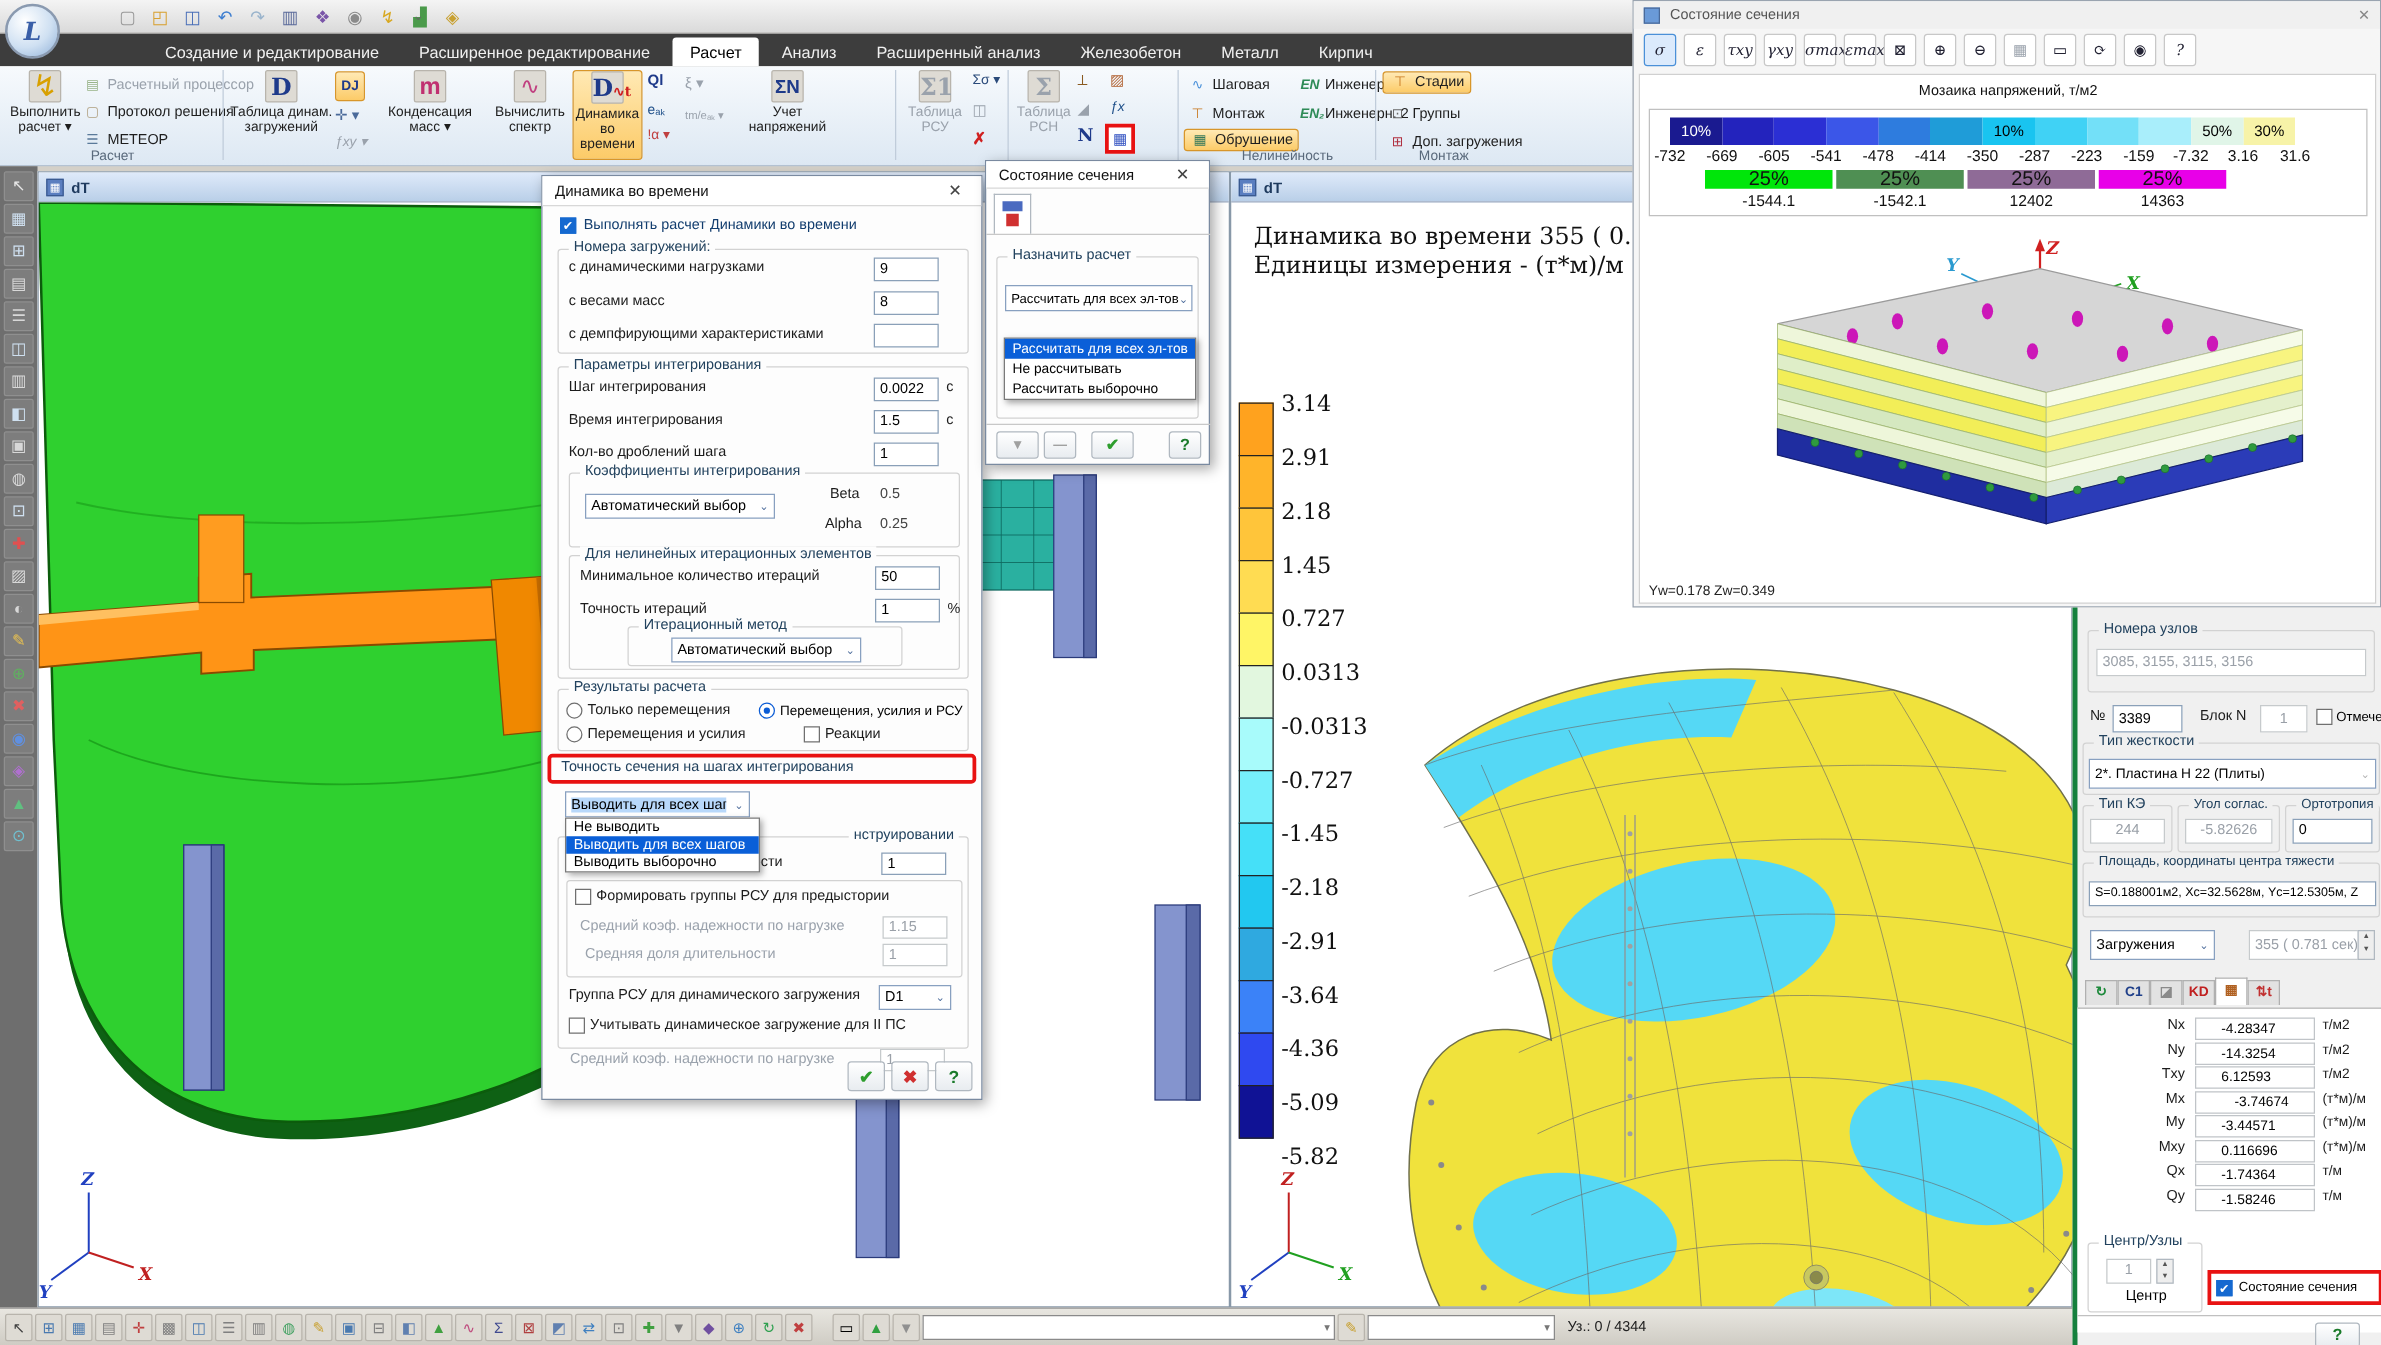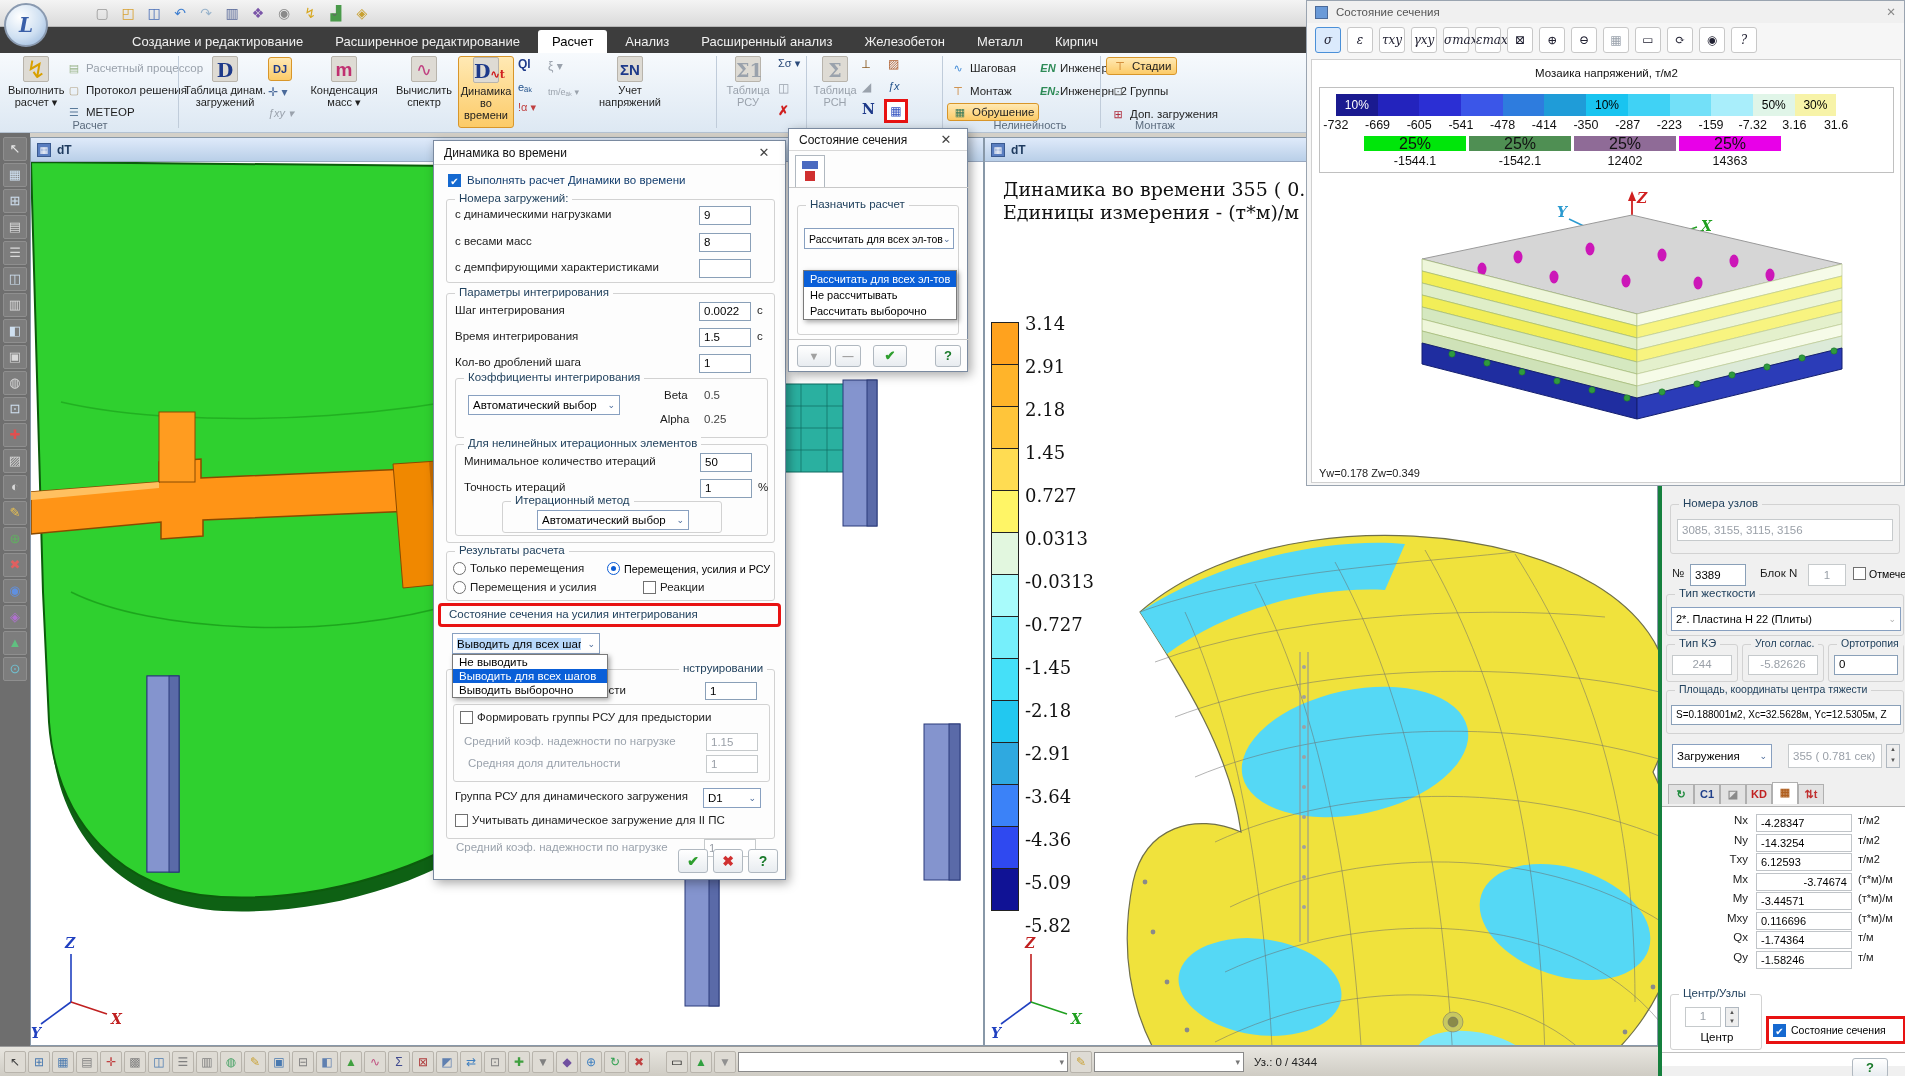--- a/index.html
+++ b/index.html
@@ -79,21 +79,21 @@
   .lrow2{position:absolute;left:44px;top:48px;display:flex;gap:3px;}
   .l2cell{width:102px;}
   .l2sw{height:15px;font-size:16px;text-align:center;line-height:15px;color:#111;}
   .l2lab{text-align:center;font-size:12.5px;margin-top:3px;color:#111;}
   
   .panel{left:1658px;top:486px;width:247px;height:590px;background:#f0f0f0;border-left:4px solid #15803d;z-index:20;font-size:11.5px;}
   .ptab{width:26px;height:20px;border:1px solid #b0b0b0;border-bottom:none;background:#e2e2e2;text-align:center;line-height:19px;font-size:11px;font-weight:bold;}
   .ptab.on{background:#fff;height:22px;margin-top:-2px;}
   .vrow{position:absolute;height:19px;}
   .vrow .k{position:absolute;right:161px;font-size:11.5px;color:#1c1c1c;}
-  .vrow .v{position:absolute;left:94px;width:96px;border:1px solid #c0c4c8;background:#fff;font-size:11px;padding:0 4px;line-height:16px;}
+  .vrow .v{position:absolute;left:94px;width:96px;border:1px solid #c0c4c8;background:#fff;font-size:11px;padding:0 20px;line-height:16px;}
   .vrow .u{position:absolute;left:196px;font-size:11px;color:#1c1c1c;}
   .spin{width:14px;display:flex;flex-direction:column;border:1px solid #b0b8c0;background:#eee;}
   .spin div{flex:1;font-size:6px;line-height:9px;text-align:center;color:#555;}
   
   .bottombar{left:0;top:1046px;width:1658px;height:30px;background:linear-gradient(#e8e6e0,#cfccc4);border-top:1px solid #9a9a9a;display:flex;align-items:center;padding:0 4px;gap:2px;z-index:15;}
   .bico{width:22px;height:22px;background:#dedbd4;border:1px solid #b8b4ac;border-radius:2px;font-size:12px;line-height:20px;text-align:center;}
   .bcmb{height:20px;background:#fff;border:1px solid #8a8a8a;display:flex;align-items:center;justify-content:flex-end;padding:0 3px;color:#777;font-size:9px;}
   .nodes{font-size:11.5px;color:#222;padding:0 8px;white-space:nowrap;}
   .axlab{font-family:"DejaVu Serif",serif;font-style:italic;font-weight:bold;font-size:14px;}
 </style>
@@ -652,21 +652,21 @@
       <div class="inp abs" style="left:5px;top:10px;width:64px;height:20px;">0</div>
     </div>
     <div class="abs grp" style="left:4px;top:204px;width:238px;height:44px;">
       <span class="glab" style="background:#f0f0f0;font-size:10.5px;">Площадь, координаты центра тяжести</span>
       <div class="inp abs" style="left:4px;top:14px;width:230px;height:20px;font-size:10px;">S=0.188001м2, Xс=32.5628м, Yс=12.5305м, Z</div>
     </div>
     <div class="cmb abs" style="left:10px;top:258px;width:100px;height:24px;">
       <span>Загружения</span>
         <span class="arr">⌄</span>
     </div>
-    <div class="inp gray abs" style="left:126px;top:258px;width:94px;height:24px;line-height:22px;">355 ( 0.781 сек)</div>
+    <div class="inp gray abs" style="left:137px;top:258px;width:94px;height:24px;line-height:22px;">355 ( 0.781 сек)</div>
     <div class="spin abs" style="left:224px;top:258px;height:24px;">
         <div>▲</div>
         <div>▼</div>
       </div>
     <div class="abs" style="left:6px;top:298px;display:flex;align-items:flex-end;">
 
     <div class="ptab" style="color: rgb(30, 138, 60);">↻</div>
         <div class="ptab" style="color: rgb(32, 64, 138);">C1</div>
         <div class="ptab" style="color: rgb(138, 138, 138);">◪</div>
         <div class="ptab" style="color: rgb(192, 32, 32);">KD</div>
@@ -796,21 +796,21 @@
       <div class="abs flab" style="left:23px;top:10px;">Только перемещения</div>
       <div class="rad on abs" style="left:160px;top:10px;"></div>
       <div class="abs" style="left:177px;top:11px;font-size:10.8px;white-space:nowrap;">Перемещения, усилия и РСУ</div>
       <div class="rad abs" style="left:6px;top:29px;"></div>
       <div class="abs flab" style="left:23px;top:29px;">Перемещения и усилия</div>
       <div class="chk abs" style="left:196px;top:29px;"></div>
       <div class="abs flab" style="left:213px;top:29px;">Реакции</div>
     </div>
 
     <div class="abs redbox" style="left:4px;top:462px;width:343px;height:24px;border-radius:4px;">
-      <div class="abs" style="left:8px;top:2px;font-size:11.5px;color:#22425e;white-space:nowrap;">Состояние сечения на усилия интегрирования</div>
+      <div class="abs" style="left:8px;top:2px;font-size:11.5px;color:#22425e;white-space:nowrap;">Точность сечения на шагах интегрирования</div>
     </div>
 
     <div class="cmb focus abs" style="left:18px;top:492px;width:148px;height:21px;">
       <span class="tx" style="max-width:124px;overflow:hidden;display:inline-block;">Выводить для всех шагов</span>
         <span class="arr">⌄</span>
     </div>
     <div class="ddl abs" style="left:18px;top:513px;width:156px;">
 
     <div class="it">Не выводить</div>
         <div class="it sel">Выводить для всех шагов</div>

